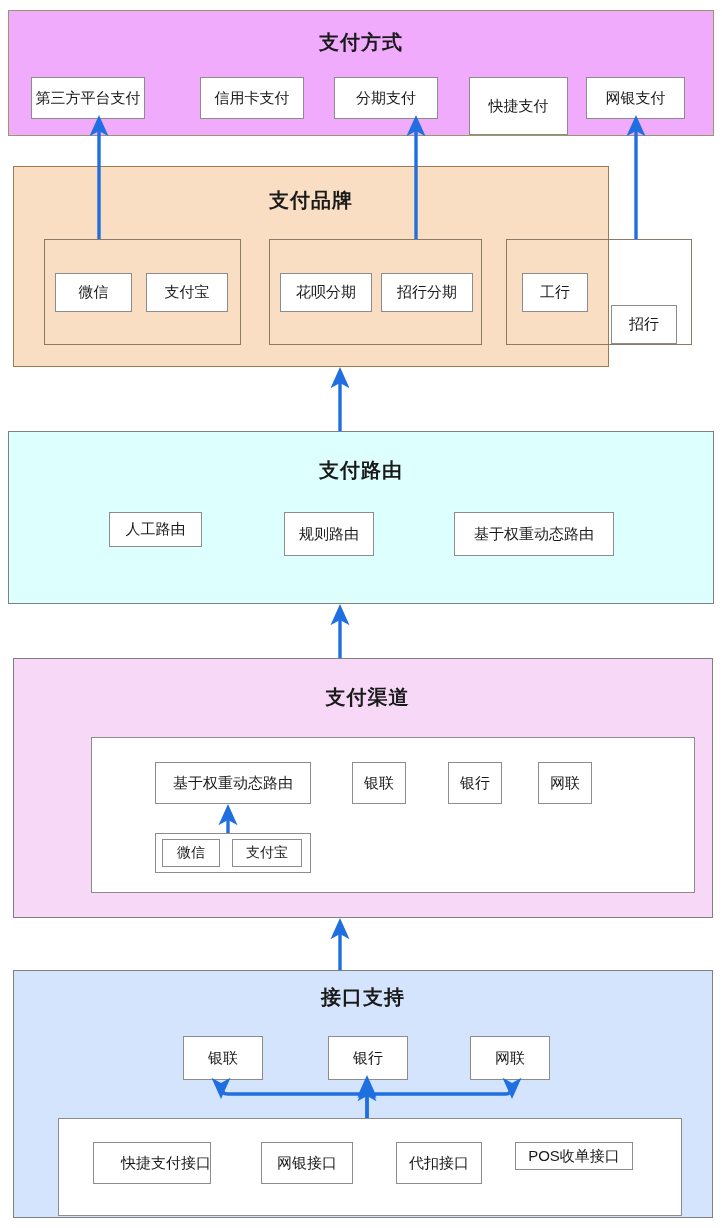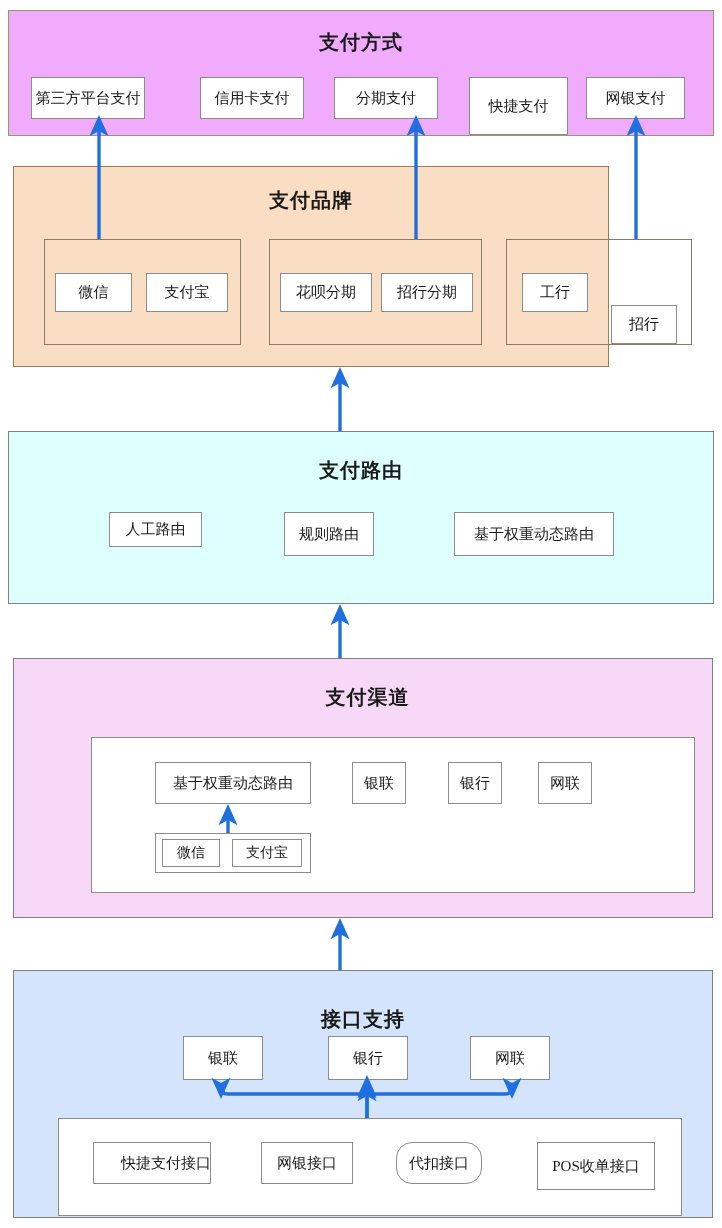--- a/index.html
+++ b/index.html
@@ -113,31 +113,31 @@
   <div class="node" style="left:155px; top:762px; width:156px; height:42px;">基于权重动态路由</div>
   <div class="node" style="left:352px; top:762px; width:54px; height:42px;">银联</div>
   <div class="node" style="left:448px; top:762px; width:54px; height:42px;">银行</div>
   <div class="node" style="left:538px; top:762px; width:54px; height:42px;">网联</div>
 
   <div class="panel-white" style="left:155px; top:833px; width:156px; height:40px;"></div>
   <div class="node small" style="left:162px; top:839px; width:58px; height:28px;">微信</div>
   <div class="node small" style="left:232px; top:839px; width:70px; height:28px;">支付宝</div>
 
   <div class="layer" style="left:13px; top:970px; width:700px; height:248px; background:#d4e4fc; border-color:#808080;">
-    <div class="layer-title" style="top:35px;">接口支持</div>
+    <div class="layer-title" style="top:13px;">接口支持</div>
   </div>
   <div class="node" style="left:183px; top:1036px; width:80px; height:44px;">银联</div>
   <div class="node" style="left:328px; top:1036px; width:80px; height:44px;">银行</div>
   <div class="node" style="left:470px; top:1036px; width:80px; height:44px;">网联</div>
 
   <div class="panel-white" style="left:58px; top:1194px; width:624px; height:-0px; height:98px; top:1118px;"></div>
   <div class="node" style="left:93px; top:1142px; width:118px; height:42px;padding-left:28px;">快捷支付接口</div>
   <div class="node" style="left:261px; top:1142px; width:92px; height:42px;">网银接口</div>
-  <div class="node" style="left:396px; top:1142px; width:86px; height:42px;border-radius:16px;">代扣接口</div>
-  <div class="node" style="left:537px; top:1142px; width:118px; height:48px;font-family:Liberation Serif, serif;">POS收单接口</div>
+  <div class="node" style="left:396px; top:1142px; width:86px; height:42px;">代扣接口</div>
+  <div class="node" style="left:515px; top:1142px; width:118px; height:28px;">POS收单接口</div>
 
   <svg class="arrows" viewBox="0 0 722 1228" xmlns="http://www.w3.org/2000/svg">
     <defs>
       <marker id="arrowhead" markerWidth="7" markerHeight="7" refX="3.2" refY="3.2" orient="auto" markerUnits="strokeWidth">
         <path d="M0.2,0.4 L6.4,3.2 L0.2,6.0 L1.7,3.2 Z" fill="#1f6fe0"></path>
       </marker>
     </defs>
     <g stroke="#1f6fe0" stroke-width="3.4" fill="none" stroke-linecap="butt">
 
       <line x1="99" y1="239" x2="99" y2="126" marker-end="url(#arrowhead)"></line>

